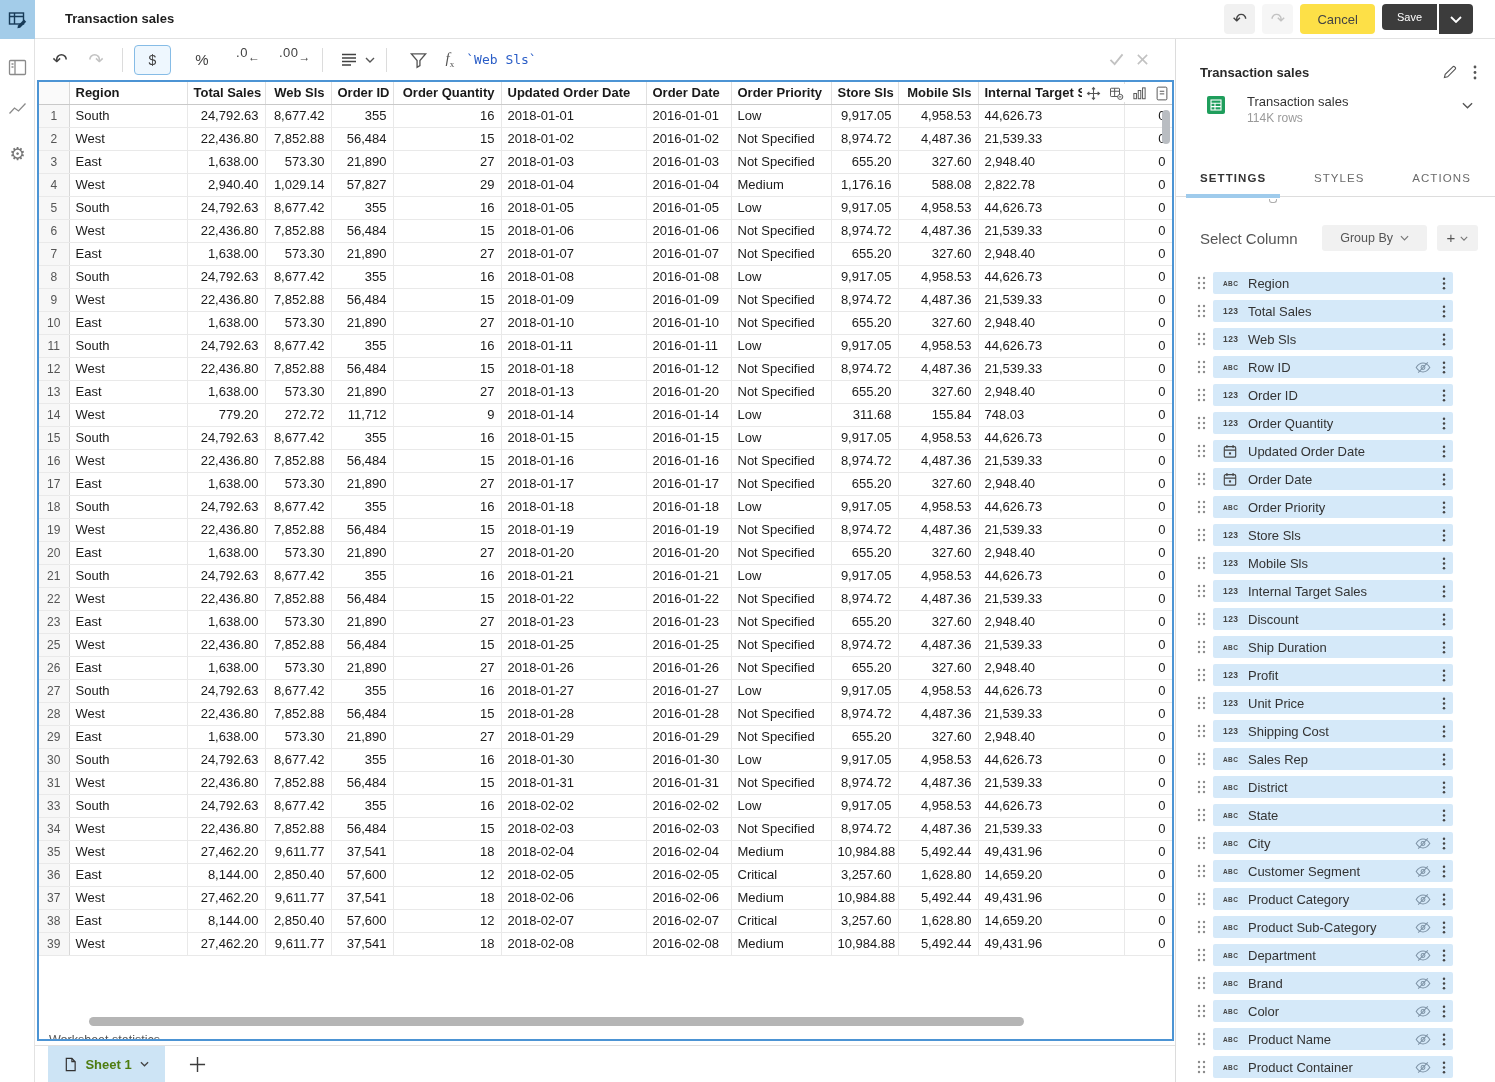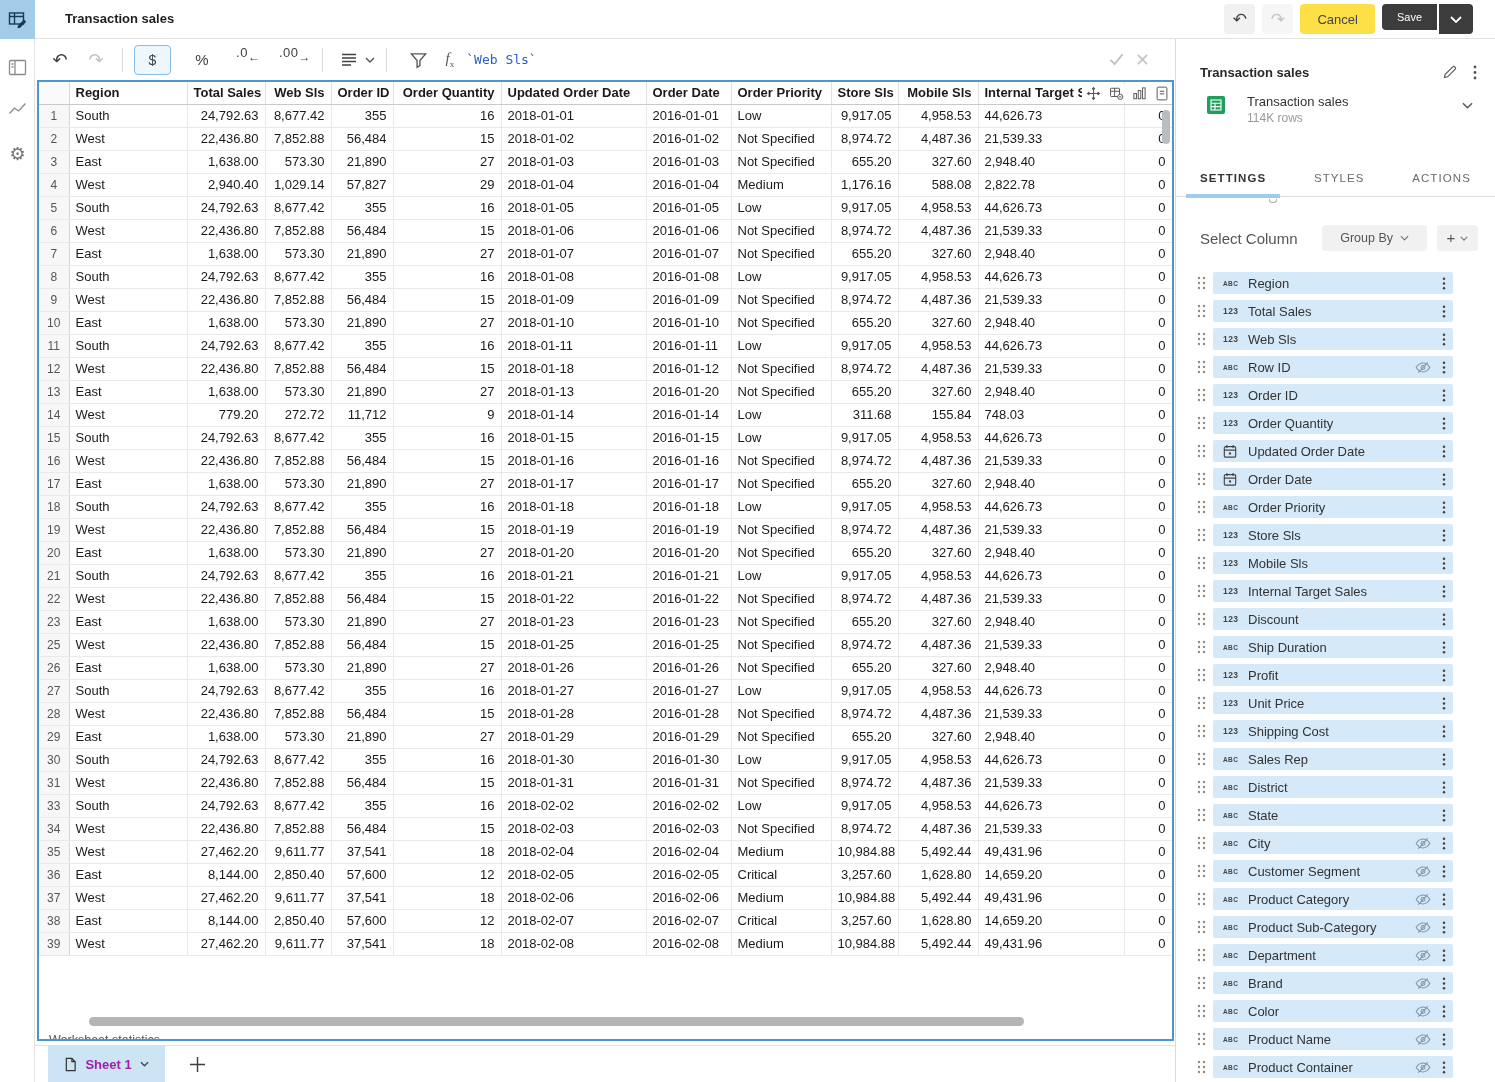--- a/index.html
+++ b/index.html
@@ -74,21 +74,21 @@
   .vthumb { position:absolute; right:2px; top:28px; width:8px; height:34px; background:#b9bdc2; border-radius:4px; z-index:6; }
   .hscroll { position:absolute; left:0; top:934px; height:12px; width:1121px; }
   .hthumb { position:absolute; left:50px; top:1px; width:935px; height:9px; background:#b5b5b5; border-radius:5px; }
   .grid-footer { position:absolute; left:10px; bottom:0; height:7px; overflow:hidden;
     font-size:12.5px; color:#555; line-height:16px; }
 
   
   #sheetbar { position:absolute; left:35px; top:1045px; width:1140px; height:37px; background:#fff;
     border-top:1px solid #e0e0e0; display:flex; align-items:center; }
   .sheet-tab { margin-left:13px; width:117px; height:37px; background:#cde4f5; display:flex;
-    align-items:center; justify-content:center; gap:8px; font-size:13px; font-weight:700; color:#a21caf; }
+    align-items:center; justify-content:center; gap:8px; font-size:13px; font-weight:700; color:#4d7c0f; }
   .add-sheet { margin-left:24px; display:flex; align-items:center; justify-content:center; color:#3d3d3d; }
 
   
   #panel { position:absolute; left:1175px; top:39px; width:320px; height:1043px; background:#fff;
     border-left:1px solid #dcdcdc; }
   .panel-head { position:absolute; top:25px; left:24px; right:18px; display:flex; align-items:center; }
   .panel-title { font-size:13px; font-weight:700; color:#2a2a2a; }
   .panel-head-icons { margin-left:auto; display:flex; gap:15px; align-items:center; color:#555; }
   .panel-source { position:absolute; top:55px; left:31px; right:22px; display:flex; }
   .src-icon { width:18px; height:18px; border-radius:2px; background:#1f9e5c; margin-top:2px;

